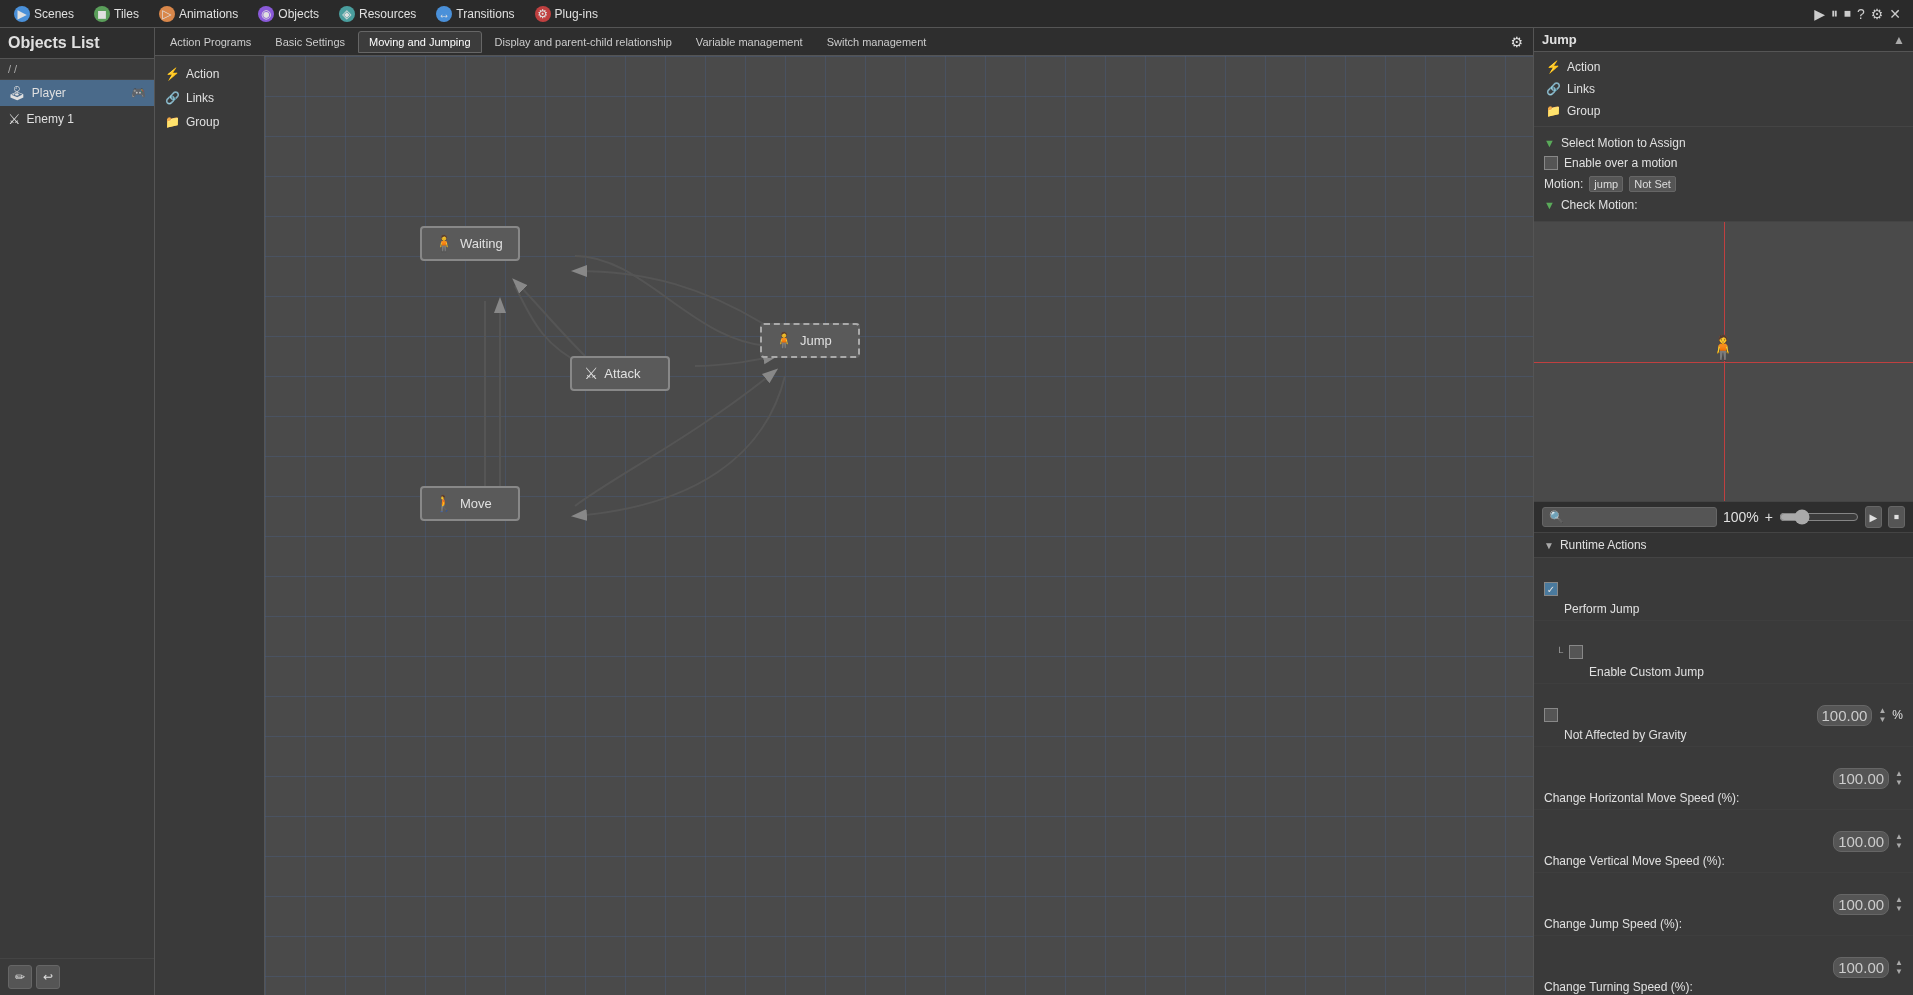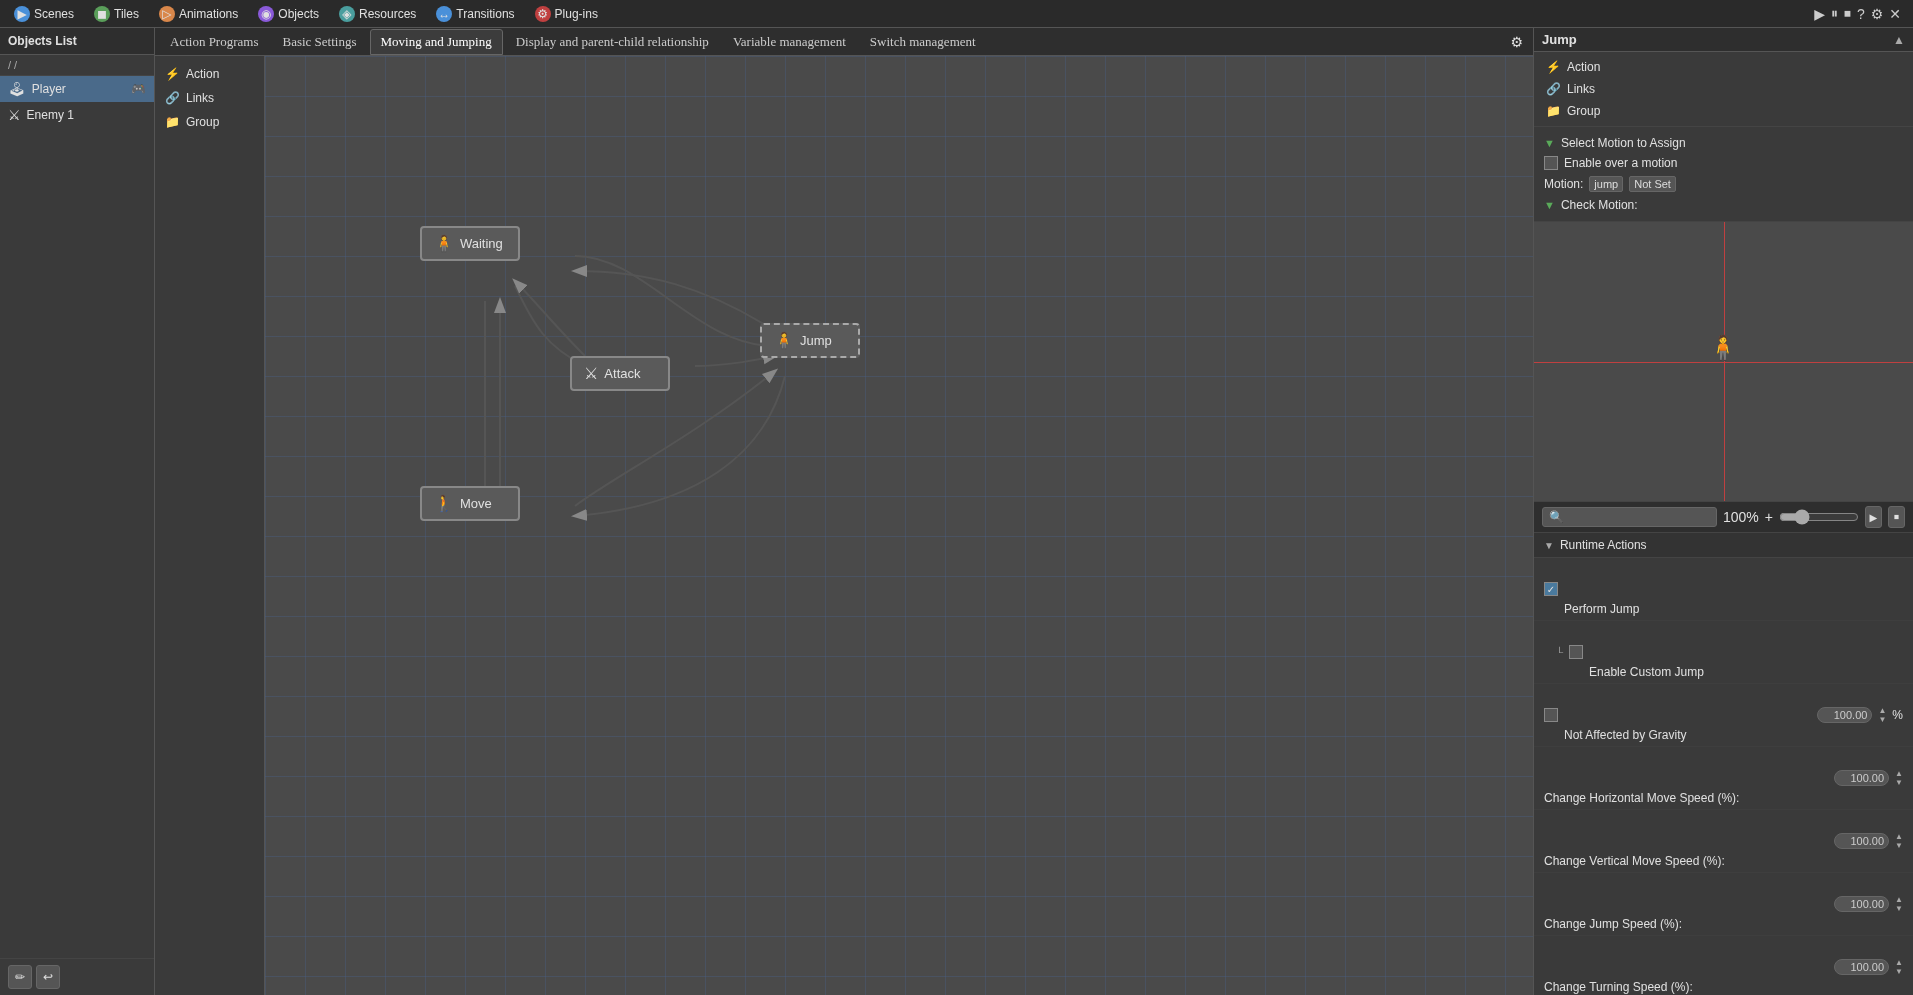--- a/index.html
+++ b/index.html
@@ -73,21 +73,21 @@
       width: 155px;
       background: #3a3a3a;
       border-right: 1px solid #555;
       display: flex;
       flex-direction: column;
       flex-shrink: 0;
     }
     .objects-list-header {
       background: #2e2e2e;
       padding: 6px 8px;
-      font-size: 12px;
+      font-size: 16px;
       font-weight: bold;
       border-bottom: 1px solid #555;
     }
     .left-panel-path {
       padding: 4px 8px;
       font-size: 11px;
       color: #aaa;
       border-bottom: 1px solid #444;
     }
     .object-item {
@@ -141,26 +141,25 @@
       display: flex;
       align-items: center;
       background: #2e2e2e;
       border-bottom: 1px solid #555;
       height: 28px;
       padding: 0 4px;
       gap: 2px;
     }
     .tab-item {
       padding: 4px 10px;
-      font-size: 13px;
+      font-size: 11px;
       cursor: pointer;
       color: #ccc;
       border: 1px solid transparent;
       border-radius: 3px 3px 0 0;
-      font-family: Liberation Serif, serif;
     }
     .tab-item.active {
       background: #3c3c3c;
       border-color: #666;
       color: #fff;
     }
     .tab-settings-icon {
       margin-left: auto;
       cursor: pointer;
       font-size: 14px;
@@ -417,21 +416,21 @@
     .runtime-row {
       display: flex;
       align-items: center;
       gap: 6px;
       padding: 4px 10px;
       font-size: 12px;
       border-bottom: 1px solid #3e3e3e;
     }
     .runtime-row .row-label { flex: 1; margin-top: 40px; }
     .runtime-row .row-value {
-      font-size: 11px;
+      font-size: 15px;
       color: #ccc;
       background: #555;
       border: 1px solid #666;
       border-radius: 8px;
       padding: 1px 4px;
       min-width: 55px;
       text-align: right;
     }
     .row-arrows {
       display: flex;

